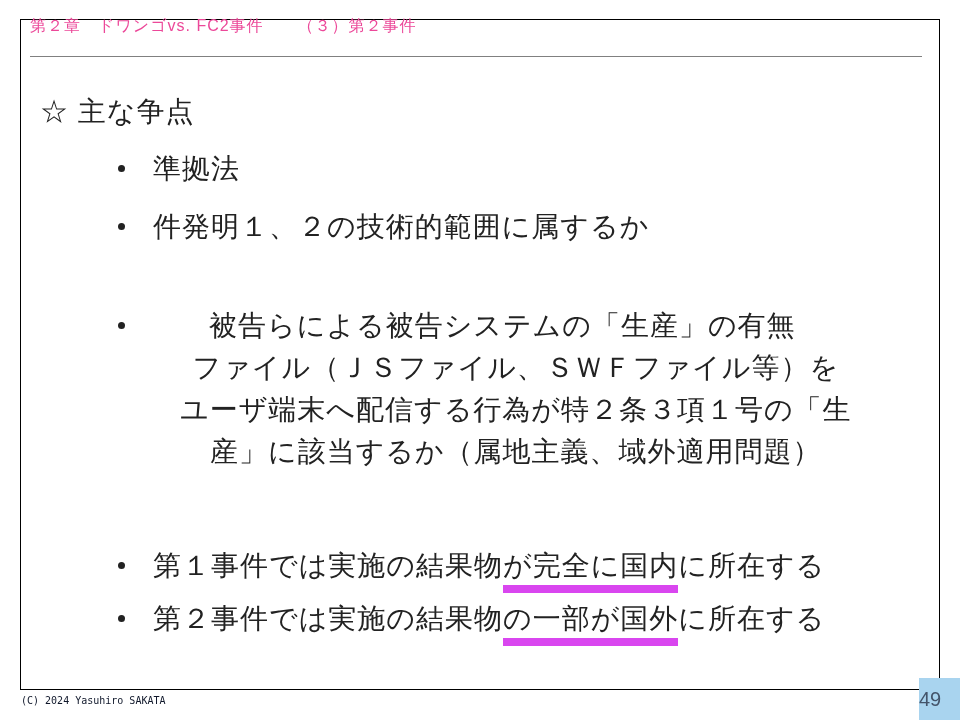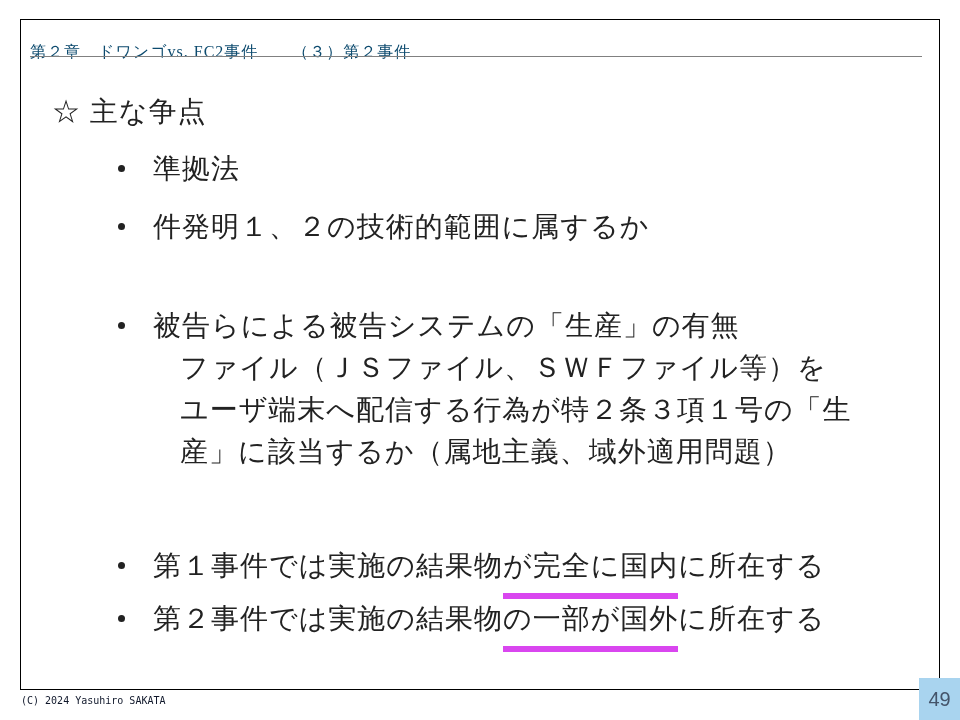--- a/index.html
+++ b/index.html
@@ -25,38 +25,37 @@
 
   .frame {
     position: absolute;
     left: 20px; top: 19px;
     width: 918px; height: 669px;
     border: 1.5px solid #000000;
   }
 
   .header-title {
     position: absolute;
-    left: 30px; top: 42px;
+    left: 30px; top: 16px;
     font-size: 16px;
     letter-spacing: 1px;
-    color: #0c4a6e;
+    color: #ec4899;
     white-space: nowrap;
-    font-family: Liberation Serif, serif;
   }
 
   .header-rule {
     position: absolute;
     left: 30px; top: 56px;
     width: 892px; height: 1px;
     background: #808080;
   }
 
   .heading {
     position: absolute;
-    left: 52px;
+    left: 40px;
     font-size: 28px;
     line-height: 36px;
     letter-spacing: 1px;
     color: #222222;
     white-space: nowrap;
   }
 
   .bullet {
     position: absolute;
     left: 116px;
@@ -66,45 +65,44 @@
     letter-spacing: 1px;
     color: #222222;
   }
   .dot {
     position: absolute;
     left: 2px; top: 17px;
     width: 7px; height: 7px;
     border-radius: 50%;
     background: #222222;
   }
-  .line { white-space: nowrap; }
+  .line { white-space: nowrap; text-align: center; }
   .line.sub { margin-left: 27px; }
 
   .ul {
-    border-bottom: 6px solid #d946ef;
-    padding-bottom: 12px;
+    border-bottom: 8px solid #d946ef;
+    padding-bottom: 4px;
   }
 
   .footer {
     position: absolute;
     left: 21px; top: 695px;
     font-size: 10px;
     font-family: "DejaVu Sans Mono", monospace;
     color: #0f172a;
     white-space: nowrap;
   }
 
   .page-badge {
     position: absolute;
     left: 919px; top: 678px;
     width: 41px; height: 42px;
     background: #a9d4ef;
     display: flex;
     align-items: center;
-    justify-content: center;
   }
   .page-badge span {
     font-size: 20px;
     color: #44546a;
   }
 </style>
 </head>
 <body>
 
 <div class="slide">

